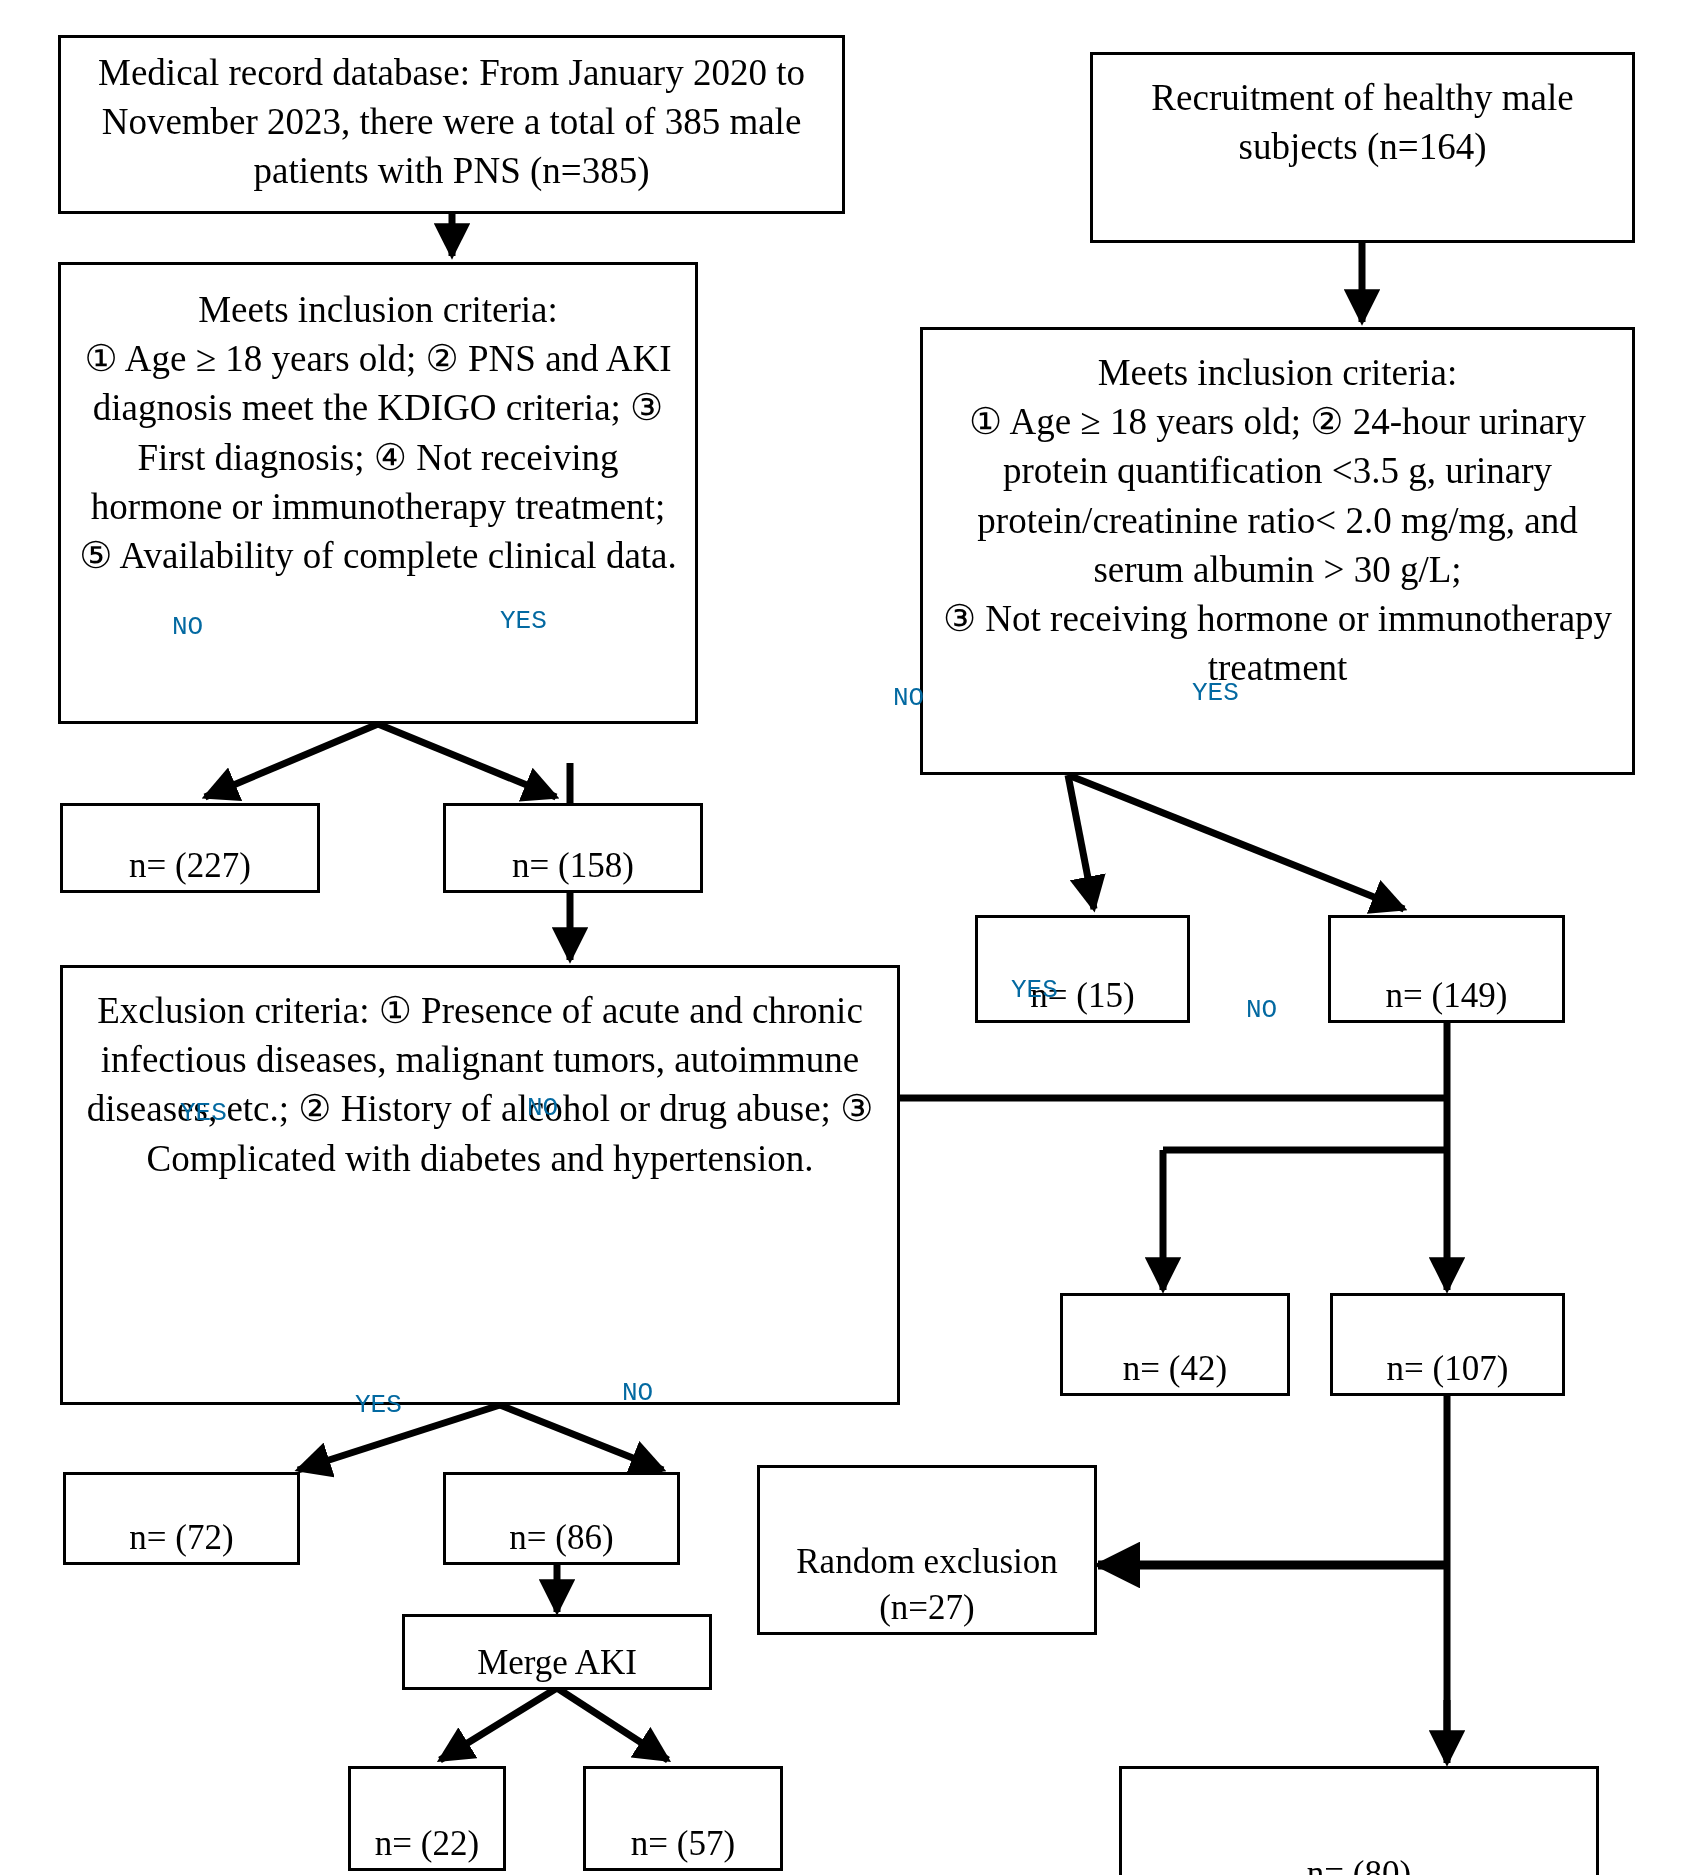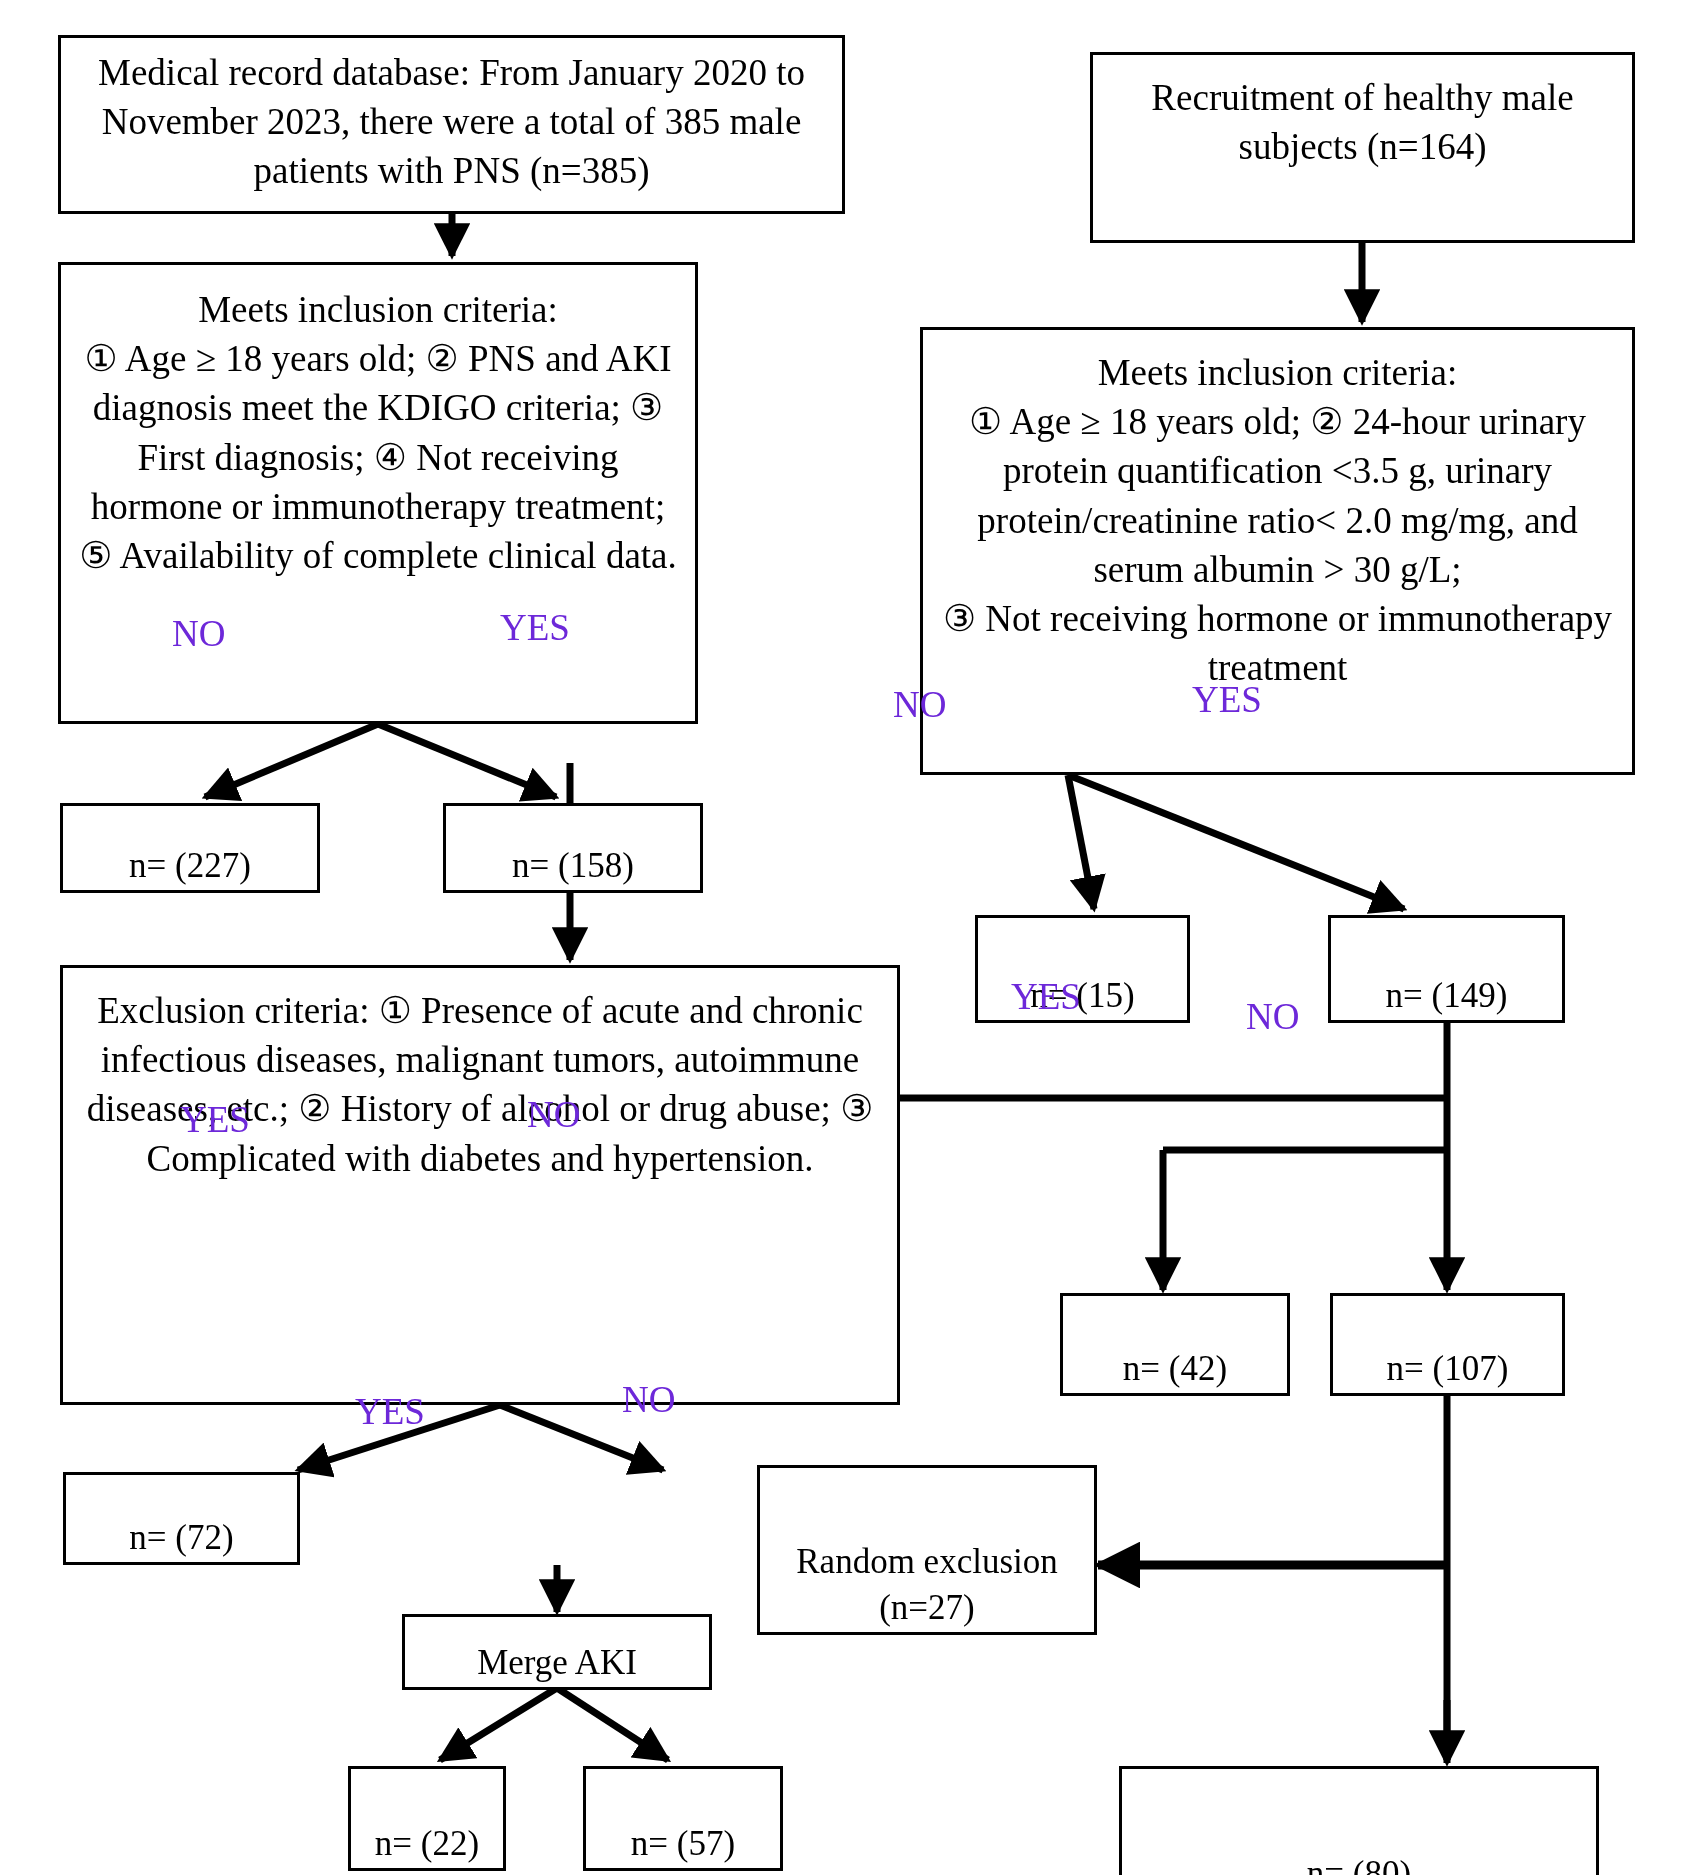--- a/index.html
+++ b/index.html
@@ -42,23 +42,23 @@
     align-items: flex-end;
     padding-top: 0;
   }
   .node-text {
     display: block;
     width: 100%;
     white-space: pre-line;
   }
   .edge-label {
     position: absolute;
-    font-size: 37px;
-    color: #6d28d9;
-    font-family: Liberation Serif, serif;
+    font-size: 26px;
+    color: #0369a1;
+    font-family: Liberation Mono, monospace;
     white-space: nowrap;
   }
 </style>
 </head>
 <body>
 
 <div id="chart-root">
 
   <svg id="edges" viewBox="0 0 1683 1875" xmlns="http://www.w3.org/2000/svg">
     <defs>
@@ -148,20 +148,23 @@
   </div>
 
   <div class="node mid" style="left:1330px; top:1293px; width:235px; height:103px;">
     <span class="node-text">n= (107)</span>
   </div>
 
   <div class="node mid" style="left:63px; top:1472px; width:237px; height:93px;">
     <span class="node-text">n= (72)</span>
   </div>
 
+  <div class="node mid" style="left:443px; top:1472px; width:237px; height:93px;">
+    <span class="node-text">n= (86)</span>
+  </div>
 
   <div class="node mid" style="left:402px; top:1614px; width:310px; height:76px;">
     <span class="node-text">Merge AKI</span>
   </div>
 
   <div class="node mid" style="left:757px; top:1465px; width:340px; height:170px; padding:0 14px;">
     <span class="node-text">Random exclusion (n=27)</span>
   </div>
 
   <div class="node mid" style="left:348px; top:1766px; width:158px; height:105px;">

